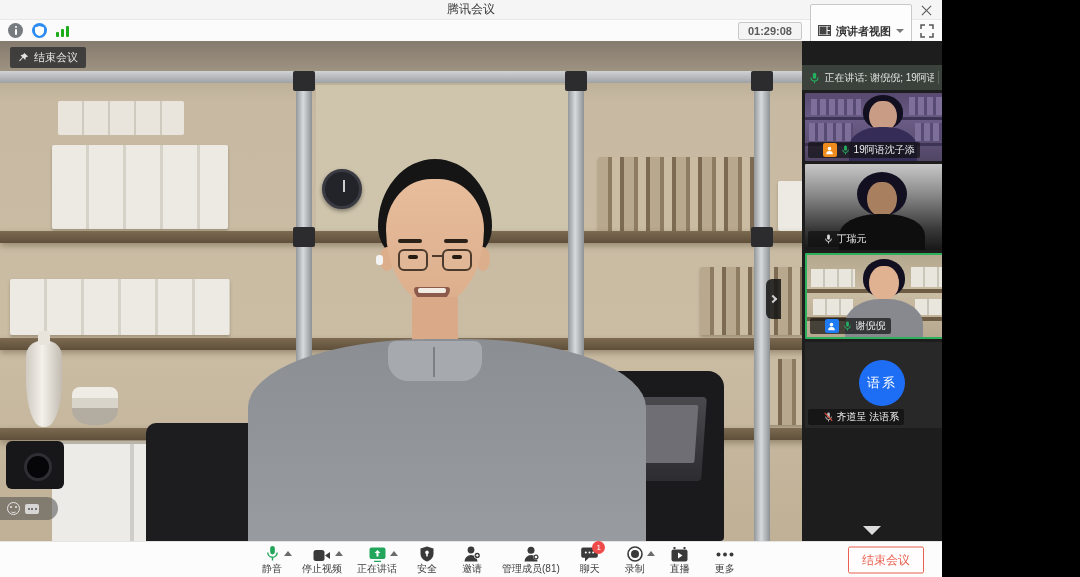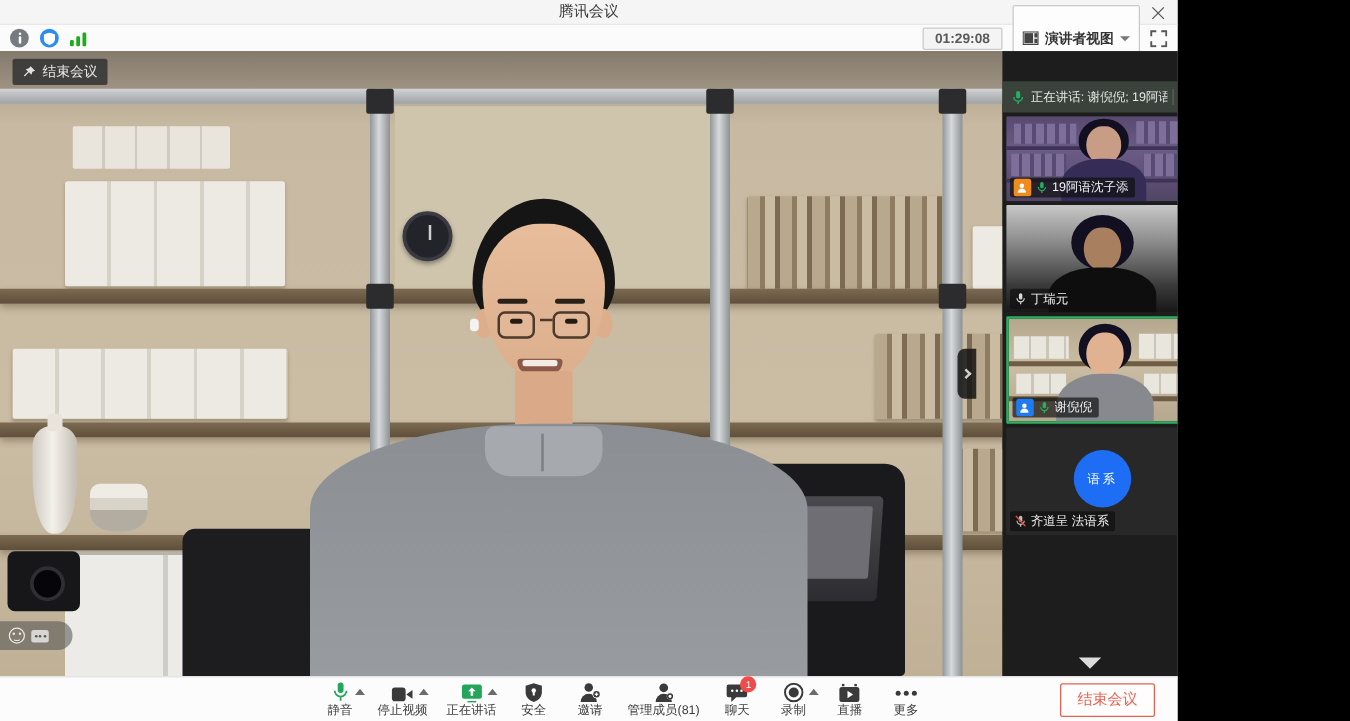--- a/index.html
+++ b/index.html
@@ -107,39 +107,39 @@
   .sidebar { position:relative; width:161px; height:500px; background:#1c1d1c; overflow:hidden; }
   .speak-banner { position:absolute; left:0; top:24px; width:161px; height:25px; background:#3a423b;
     display:flex; align-items:center; padding:0 6px; gap:4px; }
   .speak-banner .txt { color:#e6e8e6; font-size:10px; white-space:nowrap; overflow:hidden; flex:1; }
   .speak-divider { width:1px; height:13px; background:#5c635c; }
   .tiles { position:absolute; left:3px; top:52px; width:155px; display:flex; flex-direction:column; gap:3px; }
   .tile { position:relative; width:155px; height:86px; background:#282828; overflow:hidden; border-radius:1px; }
   .tile.cut { height:68px; }
   .tile.active { border:2px solid #2daf5e; }
   .name-bar { position:absolute; left:3px; bottom:3px; display:flex; align-items:center; gap:3px;
-    background:rgba(15,15,15,.68); border-radius:2px; padding:1px 5px 1px 3px; max-width:146px; }
+    background:rgba(15,15,15,.68); border-radius:2px; padding:1px 5px 1px 15px; max-width:146px; }
   .name-bar .nm { color:#f2f2f2; font-size:10px; white-space:nowrap; overflow:hidden; }
   .badge-person { width:14px; height:14px; border-radius:2px; display:flex; align-items:center; justify-content:center; }
   .badge-person.orange { background:#f08x1e; background:#f08c1e; }
   .badge-person.blue { background:#1f7bf4; }
   
   .t1-bg { position:absolute; inset:0; background:linear-gradient(180deg,#57496f 0%,#6a5c86 40%,#514565 100%); }
   .t1-shelf { position:absolute; left:0; width:100%; height:3px; background:#3c3355; }
   .t1-books { position:absolute; background:repeating-linear-gradient(90deg,#7d6f99 0 6px,#574a73 6px 9px); }
   .mini-hair { position:absolute; background:#120f20; border-radius:50% 50% 45% 45%; }
   .mini-face { position:absolute; border-radius:45%/50%; }
   .mini-body { position:absolute; border-radius:45% 45% 0 0/60% 60% 0 0; }
   .t2-bg { position:absolute; inset:0; background:linear-gradient(180deg,#b3a78e,#cabda4 45%,#b5a88e); }
   .t2-shelf { position:absolute; left:0; width:100%; height:4px; background:#6e5c45; }
   .t2-boxes { position:absolute; background:repeating-linear-gradient(90deg,#e9e6de 0 12px,#cbc6ba 12px 14px); }
   .t3-bg { position:absolute; inset:0; background:linear-gradient(180deg,#c8c8c8 0%,#8a8a8a 35%,#3a3a3a 75%,#171717 100%); }
   .avatar-circle { position:absolute; left:50%; transform:translateX(-50%); border-radius:50%; }
   .t4-circle { top:18px; width:46px; height:46px; background:#1e6ef5; display:flex; align-items:center; justify-content:center; }
-  .t4-circle span { color:#fff; font-size:10px; letter-spacing:2px; }
+  .t4-circle span { color:#fff; font-size:13px; letter-spacing:2px; }
   .t5-avatar { top:14px; width:46px; height:46px; background:radial-gradient(circle at 32% 45%, #d8b9b0 0 22%, transparent 23%),
     radial-gradient(circle at 66% 40%, #4a3326 0 20%, transparent 21%),
     radial-gradient(circle at 30% 72%, #9e3c38 0 24%, transparent 25%),
     radial-gradient(circle at 68% 74%, #35304a 0 26%, transparent 27%), #cfc4ae; }
   .scroll-arrow { position:absolute; left:50%; bottom:6px; transform:translateX(-50%);
     width:0; height:0; border-left:9px solid transparent; border-right:9px solid transparent; border-top:9px solid #dcdcdc; cursor:pointer; }
 
   
   .toolbar { position:relative; height:36px; background:#fcfcfc; border-top:1px solid #e4e4e4;
     display:flex; align-items:center; padding-left:257px; gap:15px; }

